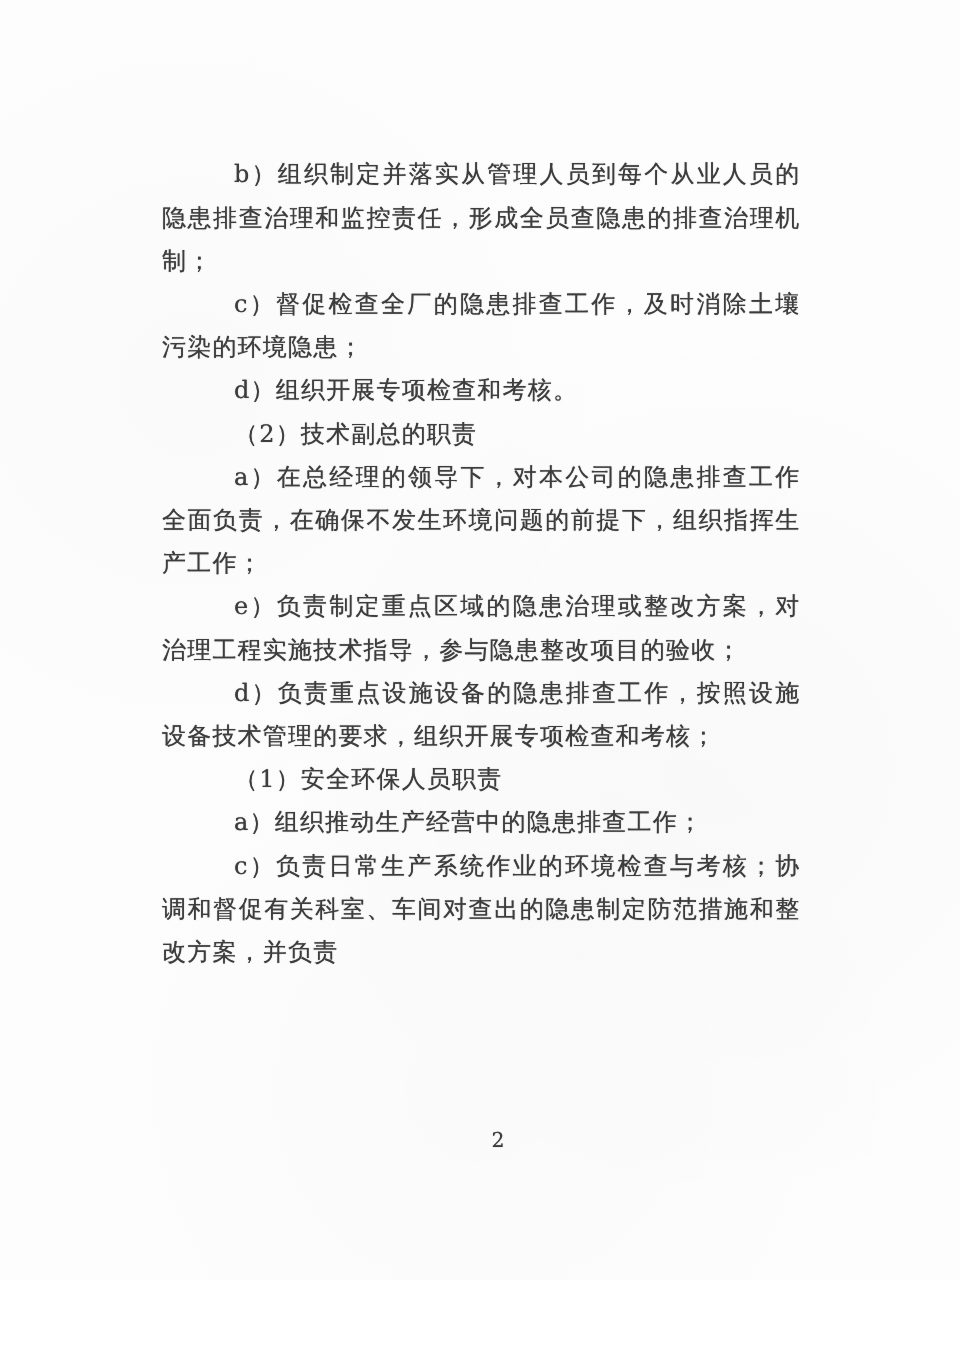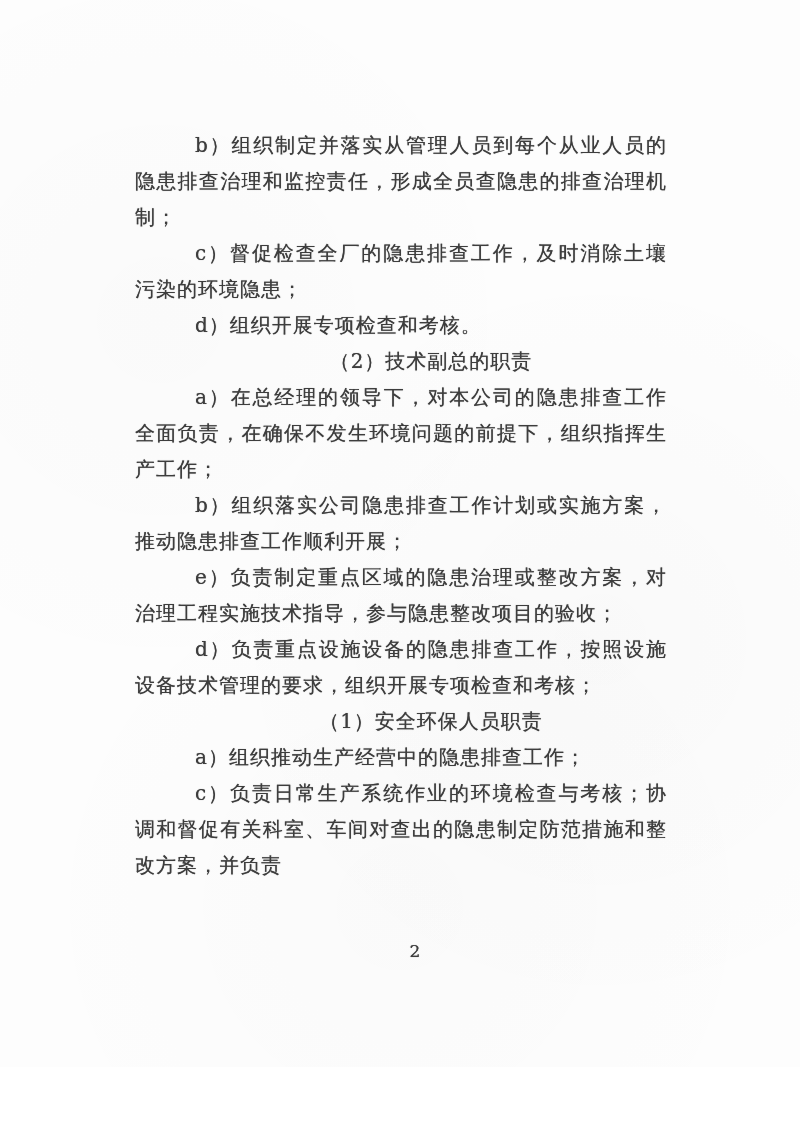--- a/index.html
+++ b/index.html
@@ -31,21 +31,21 @@
     text-align: justify;
     text-shadow: 0 0 0.7px rgba(55,55,55,0.85);
     filter: blur(0.25px);
   }
   .content p {
     margin: 0;
     padding: 0;
     text-indent: 3em;
   }
   .content p.heading {
-    text-align: center;
+    text-align: left;
   }
   .page-number {
     position: absolute;
     top: 941px;
     left: 0;
     width: 830px;
     text-align: center;
     font-size: 17px;
     color: #3d3d3d;
     text-shadow: 0 0 0.7px rgba(55,55,55,0.85);
@@ -55,21 +55,20 @@
 </head>
 <body>
 
 <div class="scan-page">
   <div class="content">
     <p>b）组织制定并落实从管理人员到每个从业人员的隐患排查治理和监控责任，形成全员查隐患的排查治理机制；</p>
     <p>c）督促检查全厂的隐患排查工作，及时消除土壤污染的环境隐患；</p>
     <p>d）组织开展专项检查和考核。</p>
     <p class="heading">（2）技术副总的职责</p>
     <p>a）在总经理的领导下，对本公司的隐患排查工作全面负责，在确保不发生环境问题的前提下，组织指挥生产工作；</p>
-    <p>b）组织落实公司隐患排查工作计划或实施方案，推动隐患排查工作顺利开展；</p>
     <p>e）负责制定重点区域的隐患治理或整改方案，对治理工程实施技术指导，参与隐患整改项目的验收；</p>
     <p>d）负责重点设施设备的隐患排查工作，按照设施设备技术管理的要求，组织开展专项检查和考核；</p>
     <p class="heading">（1）安全环保人员职责</p>
     <p>a）组织推动生产经营中的隐患排查工作；</p>
     <p>c）负责日常生产系统作业的环境检查与考核；协调和督促有关科室、车间对查出的隐患制定防范措施和整改方案，并负责</p>
   </div>
   <div class="page-number">2</div>
 </div>
 
 </body></html>

